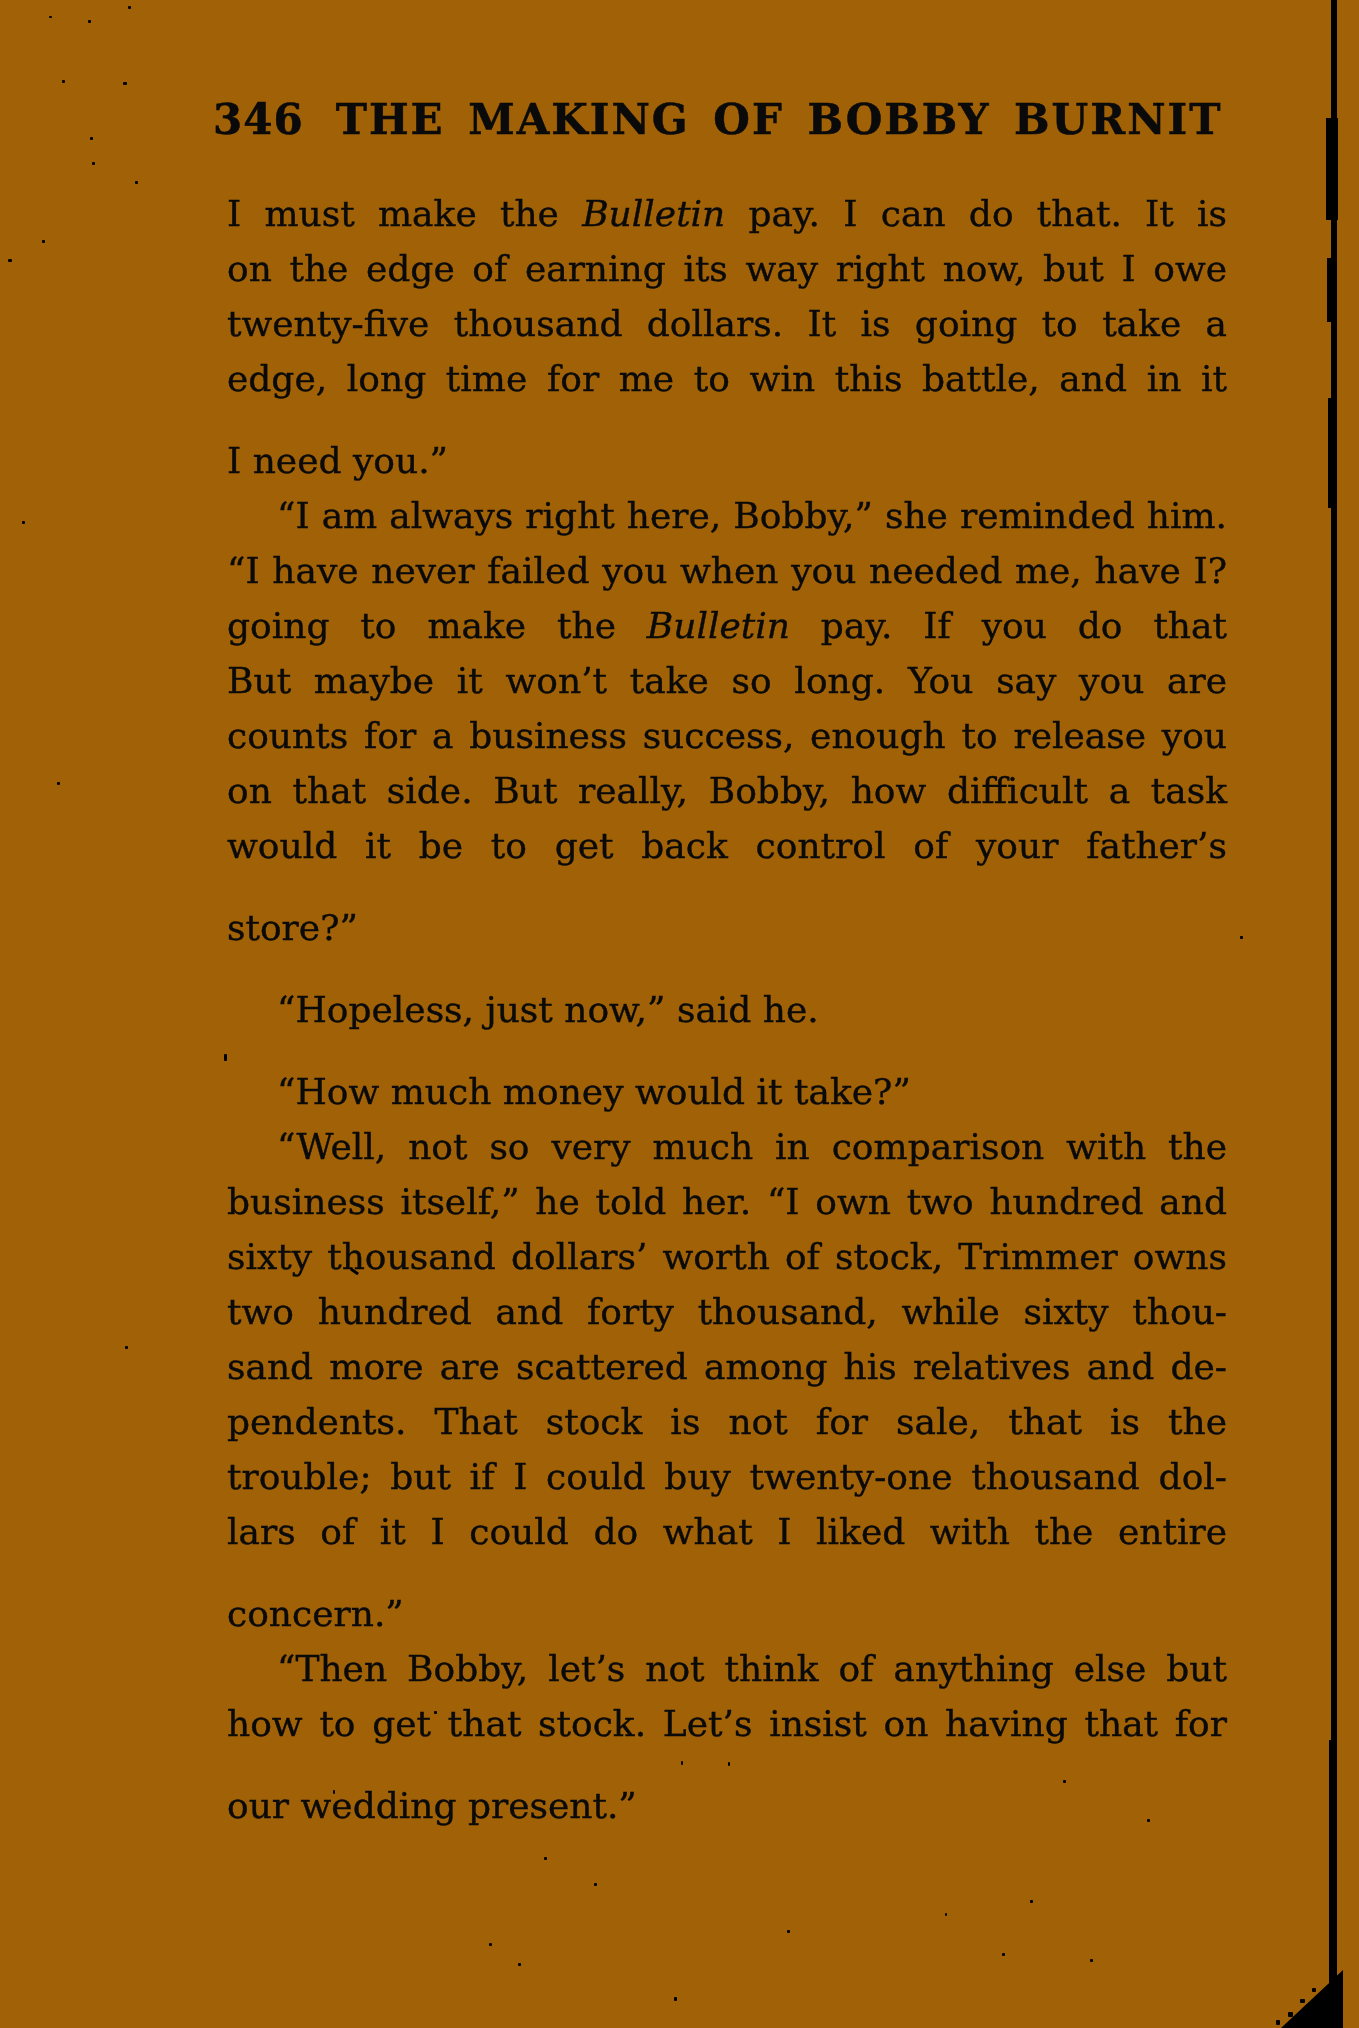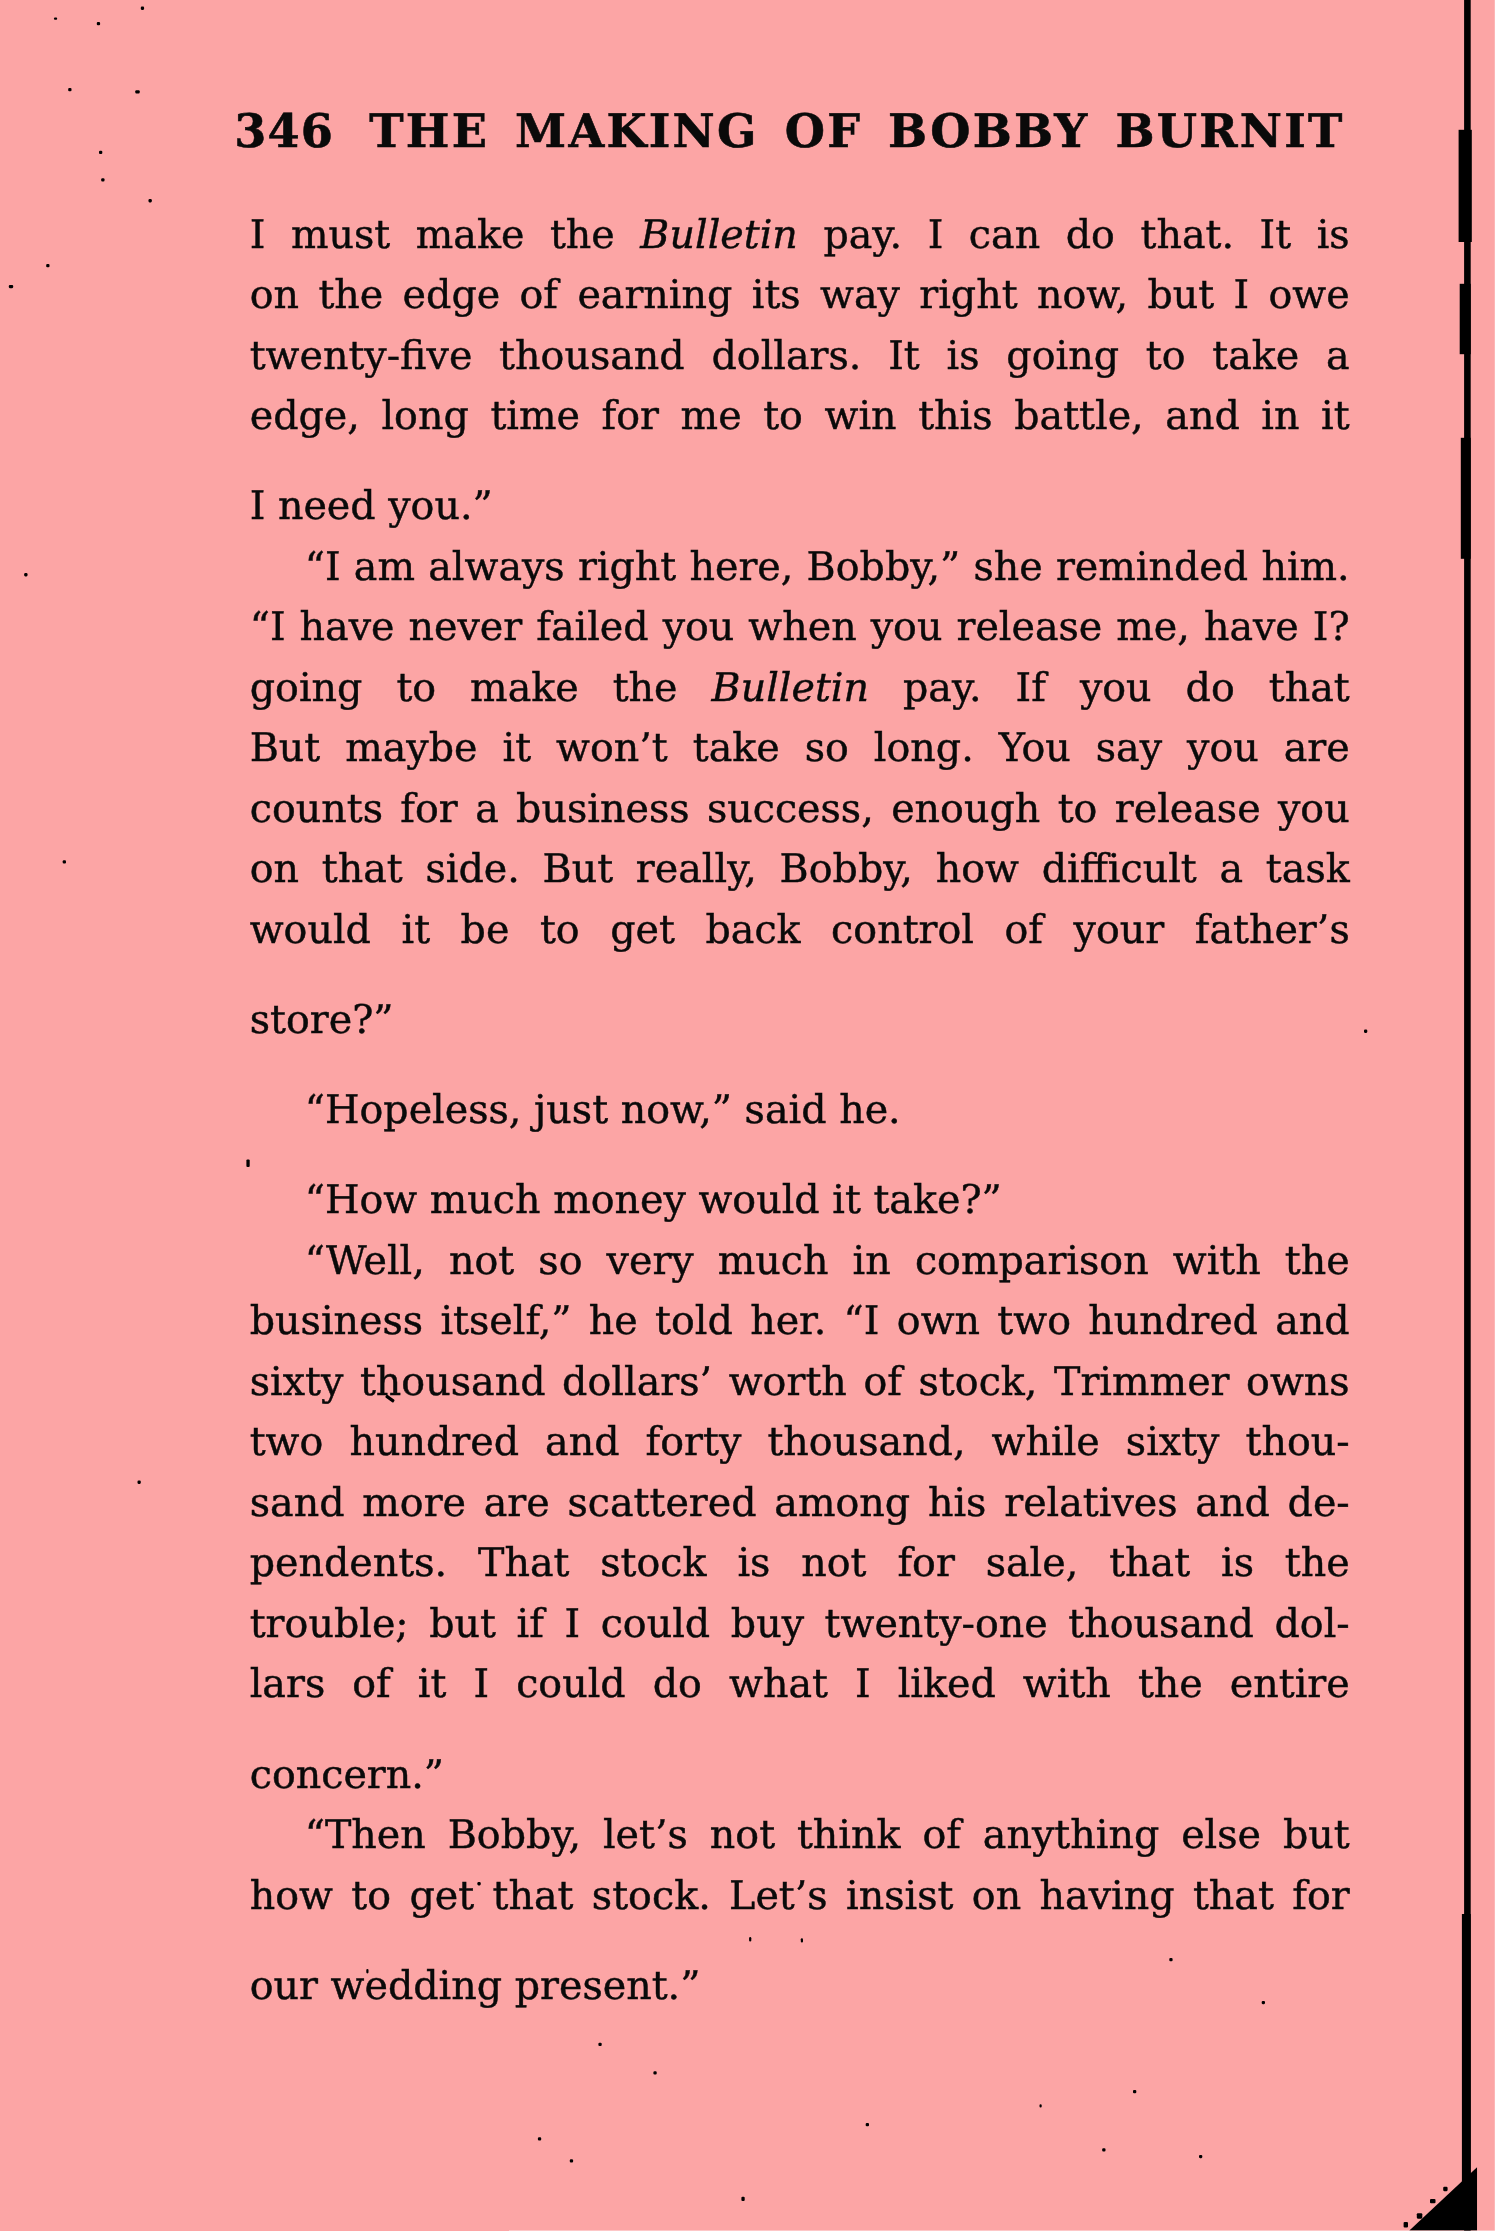--- a/index.html
+++ b/index.html
@@ -11,21 +11,21 @@
     width: 1359px;
     height: 2028px;
     position: relative;
     overflow: hidden;
     font-family: "DejaVu Serif", serif;
     color: #0a0a0a;
   }
   .page {
     position: absolute;
     inset: 0;
-    background: #fca5a5;
+    background: #a16207;
   }
   
   .running-head {
     position: absolute;
     left: 213px;
     top: 96px;
     width: 1010px;
     font-weight: 700;
     font-size: 42px;
     line-height: 48px;
@@ -93,21 +93,21 @@
     <span class="pagenum">346</span><span class="title">THE MAKING OF BOBBY BURNIT</span>
   </header>
 
   <main class="text-block">
       <div class="line"><span>I must make the </span><span class="it">Bulletin</span><span> pay.  I can do that.  It is</span></div>
       <div class="line"><span>on the edge of earning its way right now, but I owe</span></div>
       <div class="line"><span>twenty-five thousand dollars.  It is going to take a</span></div>
       <div class="line"><span>edge, long time for me to win this battle, and in it</span></div>
       <div class="line last"><span>I need you.”</span></div>
       <div class="line indent"><span>“I am always right here, Bobby,” she reminded him.</span></div>
-      <div class="line"><span>“I have never failed you when you release me, have I?</span></div>
+      <div class="line"><span>“I have never failed you when you needed me, have I?</span></div>
       <div class="line"><span>going to make the </span><span class="it">Bulletin</span><span> pay.  If you do that</span></div>
       <div class="line"><span>But maybe it won’t take so long.  You say you are</span></div>
       <div class="line"><span>counts for a business success, enough to release you</span></div>
       <div class="line"><span>on that side.  But really, Bobby, how difficult a task</span></div>
       <div class="line"><span>would it be to get back control of your father’s</span></div>
       <div class="line last"><span>store?”</span></div>
       <div class="line indent last"><span>“Hopeless, just now,” said he.</span></div>
       <div class="line indent last"><span>“How much money would it take?”</span></div>
       <div class="line indent"><span>“Well, not so very much in comparison with the</span></div>
       <div class="line"><span>business itself,” he told her.  “I own two hundred and</span></div>

